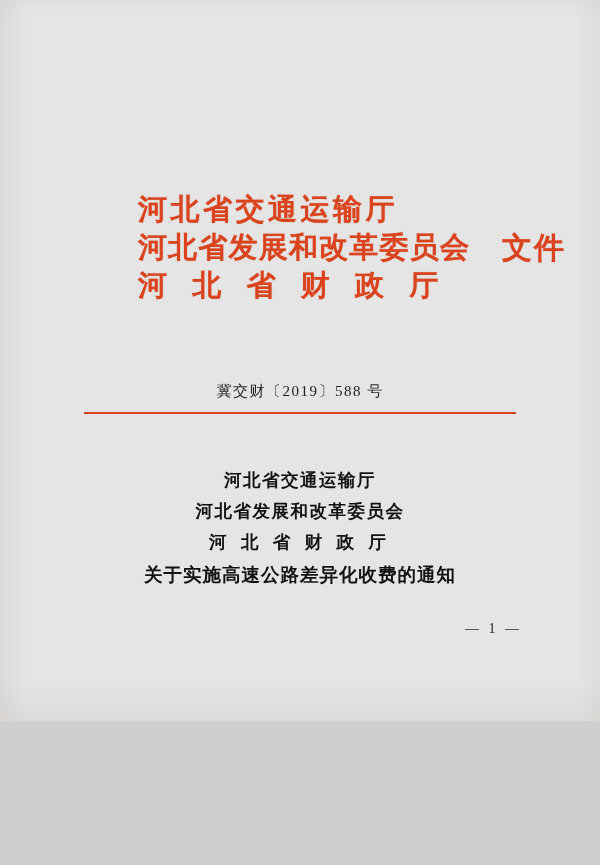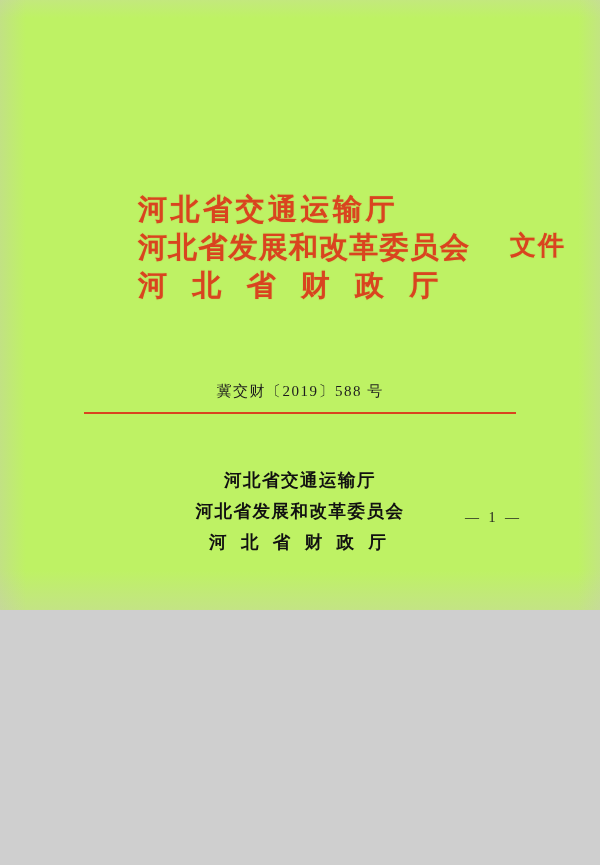--- a/index.html
+++ b/index.html
@@ -9,22 +9,22 @@
   }
   body {
     width: 600px;
     height: 865px;
     overflow: hidden;
     font-family: "Liberation Serif", serif;
   }
   #page {
     position: relative;
     width: 600px;
-    height: 610px;
-    background: #bef264;
+    height: 721px;
+    background: #e5e5e5;
     box-sizing: border-box;
   }
   
   #page::before {
     content: "";
     position: absolute;
     inset: 0;
     background:
       linear-gradient(to right, rgba(200,195,190,0.35) 0px, rgba(255,255,255,0) 26px),
       linear-gradient(to left, rgba(205,200,195,0.30) 0px, rgba(255,255,255,0) 22px),
@@ -59,21 +59,21 @@
   .head-line.l1 { letter-spacing: 3.5px; }
   .head-line.l2 { letter-spacing: 1.2px; }
   .head-line.l3 { letter-spacing: 9px; }
   .head-wenjian {
     position: absolute;
     right: -96px;
     top: 38px;
     color: #d9441f;
     font-family: "Liberation Serif", serif;
     font-weight: bold;
-    font-size: 26px;
+    font-size: 30px;
     letter-spacing: 2px;
     text-shadow: 0 0 1px rgba(217,68,31,0.5);
   }
 
   .doc-number {
     position: absolute;
     top: 382px;
     left: 0;
     right: 0;
     text-align: center;
@@ -152,18 +152,19 @@
   </div>
 
   <div class="doc-number">冀交财〔2019〕588 号</div>
 
   <div class="red-rule"></div>
 
   <div class="title-block">
     <div class="title-line">河北省交通运输厅</div>
     <div class="title-line">河北省发展和改革委员会</div>
     <div class="title-line sp">河 北 省 财 政 厅</div>
+    <div class="title-line main">关于实施高速公路差异化收费的通知</div>
   </div>
 
 
   <div class="page-number">— 1 —</div>
 
 </div>
 
 </body></html>

